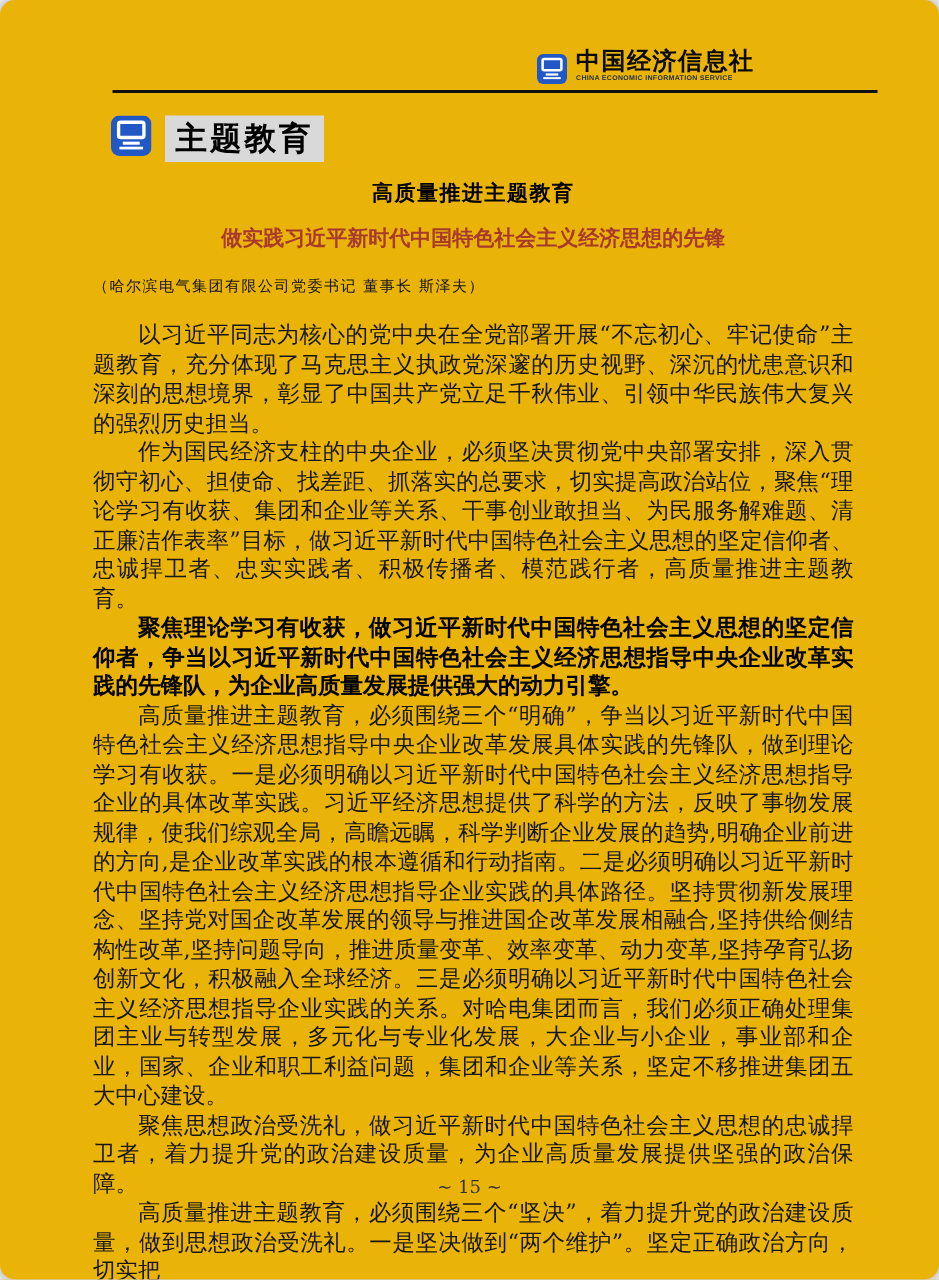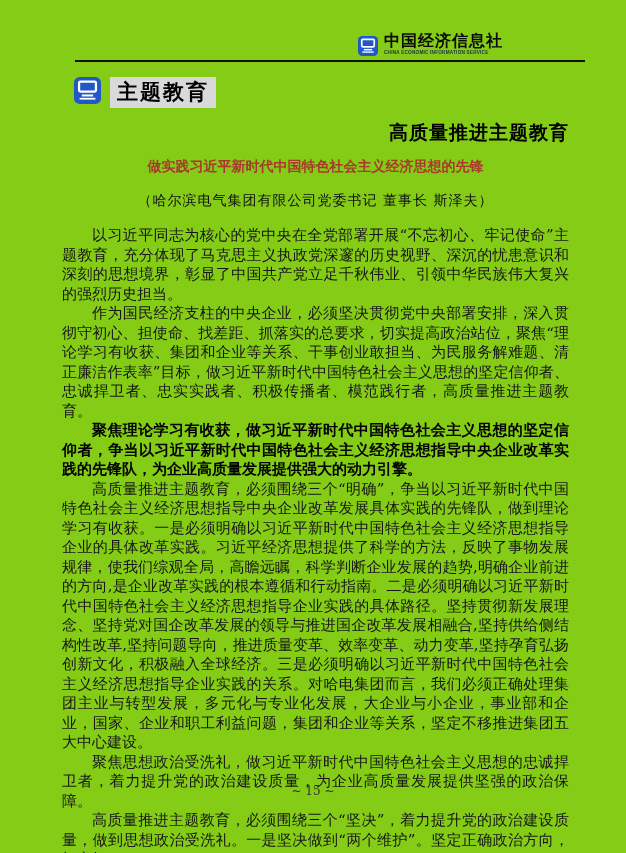--- a/index.html
+++ b/index.html
@@ -1,24 +1,25 @@
 <!DOCTYPE html>
 <html><head>
 <meta charset="utf-8">
 <style>
   html,body{margin:0;padding:0;background:#e8e8e8;}
   .page{
     position:relative;
     width:626px;height:853px;
     margin:0 auto;
-    background:#84cc16;
+    background:#eab308;
     font-family:"DejaVu Serif","Liberation Serif",serif;
     color:#1a1a1a;
     overflow:hidden;
     box-shadow:0 0 6px rgba(0,0,0,.25);
+    border-radius:10px;
   }
   
   .header-logo{
     position:absolute;top:33px;right:41px;
     display:flex;align-items:center;gap:6px;
   }
   .logo-icon svg{display:block;}
   .logo-text-wrap{display:flex;flex-direction:column;line-height:1;}
   .logo-title{
     font-family:"DejaVu Sans","Liberation Sans",sans-serif;
@@ -41,33 +42,33 @@
   }
   .badge-icon svg{display:block;}
   .badge-label{
     font-family:"DejaVu Sans","Liberation Sans",sans-serif;
     font-weight:bold;font-size:21px;color:#000;
     background:#d9d9d9;padding:1px 7px 2px 7px;letter-spacing:2px;
   }
   
   .content{position:absolute;top:116px;left:62px;right:57px;}
   .article-title{
-    margin:4px 0 0 0;text-align:right;
+    margin:4px 0 0 0;text-align:center;
     font-family:"DejaVu Sans","Liberation Sans",sans-serif;
-    font-weight:bold;font-size:19px;color:#000;letter-spacing:1px;
+    font-weight:bold;font-size:14px;color:#000;letter-spacing:1px;
   }
   .article-subtitle{
     margin:12px 0 16px 0;text-align:center;
     font-family:"DejaVu Sans","Liberation Sans",sans-serif;
     font-weight:bold;font-size:14px;color:#a83a2c;
     letter-spacing:0;white-space:nowrap;
   }
   .byline{
-    margin:8px 0 16px 0;text-align:center;
-    font-size:14px;color:#111;letter-spacing:1px;
+    margin:8px 0 16px 0;
+    font-size:10px;color:#111;letter-spacing:1px;
   }
   .body p{
     margin:0;font-size:15px;line-height:19.5px;
     text-indent:2em;text-align:justify;text-justify:inter-character;
     color:#161616;
   }
   .body p.bold{
     font-family:"DejaVu Sans","Liberation Sans",sans-serif;
     font-weight:bold;color:#000;
   }

